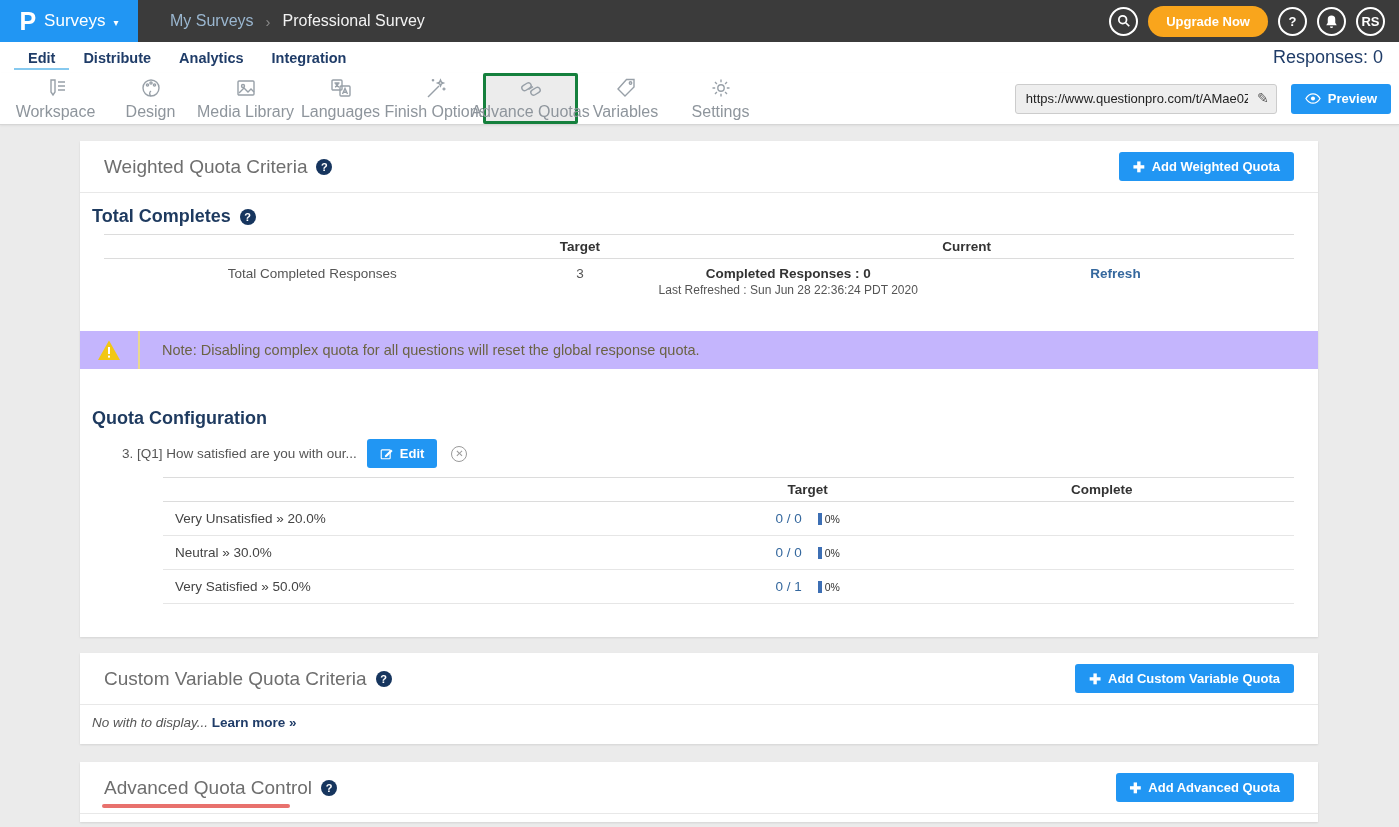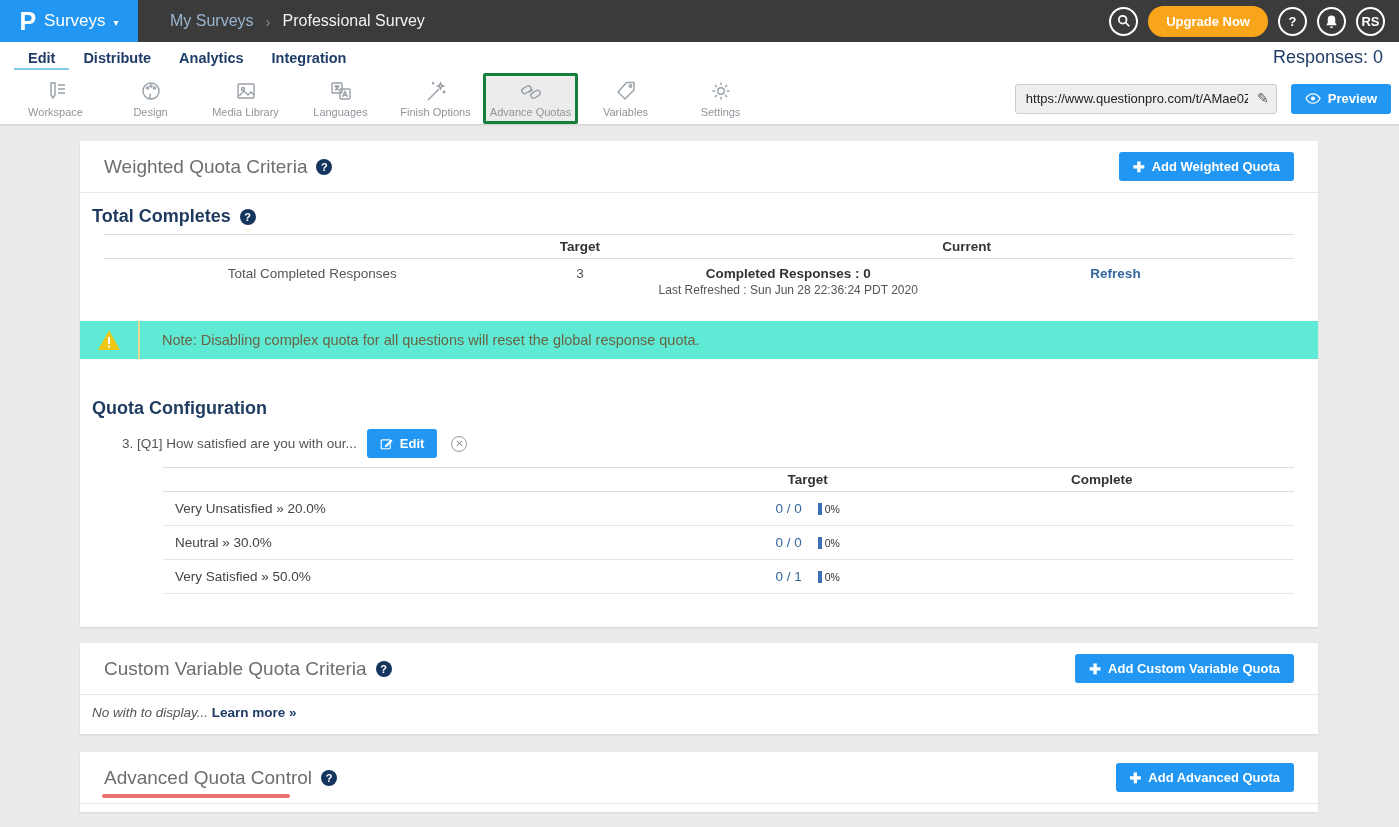--- a/index.html
+++ b/index.html
@@ -31,21 +31,21 @@
   .tab.active { border-bottom:2px solid #86c9ef; padding-bottom:2px; }
   .responses { margin-left:auto; margin-right:16px; color:#1f3c68; font-size:18px; }
 
   
   .toolbar { height:52px; background:#fff; border-bottom:1px solid #d6d6d6;
     display:flex; align-items:stretch; padding-left:8px;
     box-shadow:0 1px 2px rgba(0,0,0,.06); }
   .tool-item { width:95px; display:flex; flex-direction:column; align-items:center;
     justify-content:center; gap:3px; cursor:pointer; }
   .tool-item svg { stroke:#98a0a8; fill:none; stroke-width:1.4; }
-  .tool-label { font-size:11px; color:#8e959c; white-space:nowrap; }
+  .tool-label { font-size:16px; color:#8e959c; white-space:nowrap; }
   .tool-item.highlighted { border:3px solid #15803d; background:#ececec; border-radius:2px; }
   .toolbar-right { margin-left:auto; display:flex; align-items:center; gap:14px; padding-right:8px; }
   .url-wrap { position:relative; }
   .url-input { width:262px; height:30px; background:#eee; border:1px solid #ccc; border-radius:3px;
     padding:0 28px 0 10px; font-size:13px; color:#222; font-family:"Liberation Sans",sans-serif; }
   .pencil { position:absolute; right:8px; top:6px; color:#555; font-size:14px; cursor:pointer; }
   .preview-btn { height:30px; background:#2196f3; color:#fff; border:none; border-radius:3px;
     padding:0 14px; font-size:13px; font-weight:bold; display:flex; align-items:center; gap:7px;
     cursor:pointer; font-family:"Liberation Sans",sans-serif; }
 
@@ -75,21 +75,21 @@
   .tc-c1 { width:35%; text-align:center; }
   .tc-c2 { width:10%; text-align:center; }
   .tc-c3 { width:25%; text-align:center; }
   .tc-c4 { width:30%; text-align:center;font-weight:bold; }
   .tc-current { width:55%; text-align:center; }
   .status-bold { font-weight:bold; color:#333; font-size:13.5px; }
   .status-sub { font-size:12px; color:#555; margin-top:2px; }
   .link { color:#35689e; cursor:pointer; text-decoration:none; font-size:13.5px; }
 
   
-  .note { margin-top:12px; background:#5eead4; display:flex; align-items:stretch; height:38px; }
+  .note { margin-top:22px; background:#c4b5fd; display:flex; align-items:stretch; height:38px; }
   .note-icon { width:58px; display:flex; align-items:center; justify-content:center; }
   .note-divider { width:2px; background:#e9d98e; }
   .note-text { display:flex; align-items:center; padding-left:22px; font-size:14.5px; color:#6b6345; }
 
   
   .qc-heading { margin-top:26px; }
   .q-row { margin:10px 0 0 42px; display:flex; align-items:center; gap:10px; }
   .q-label { font-size:13.5px; color:#555; }
   .edit-btn { background:#2196f3; color:#fff; border:none; border-radius:3px; height:29px;
     padding:0 13px; font-size:13px; font-weight:bold; display:flex; align-items:center; gap:7px;

